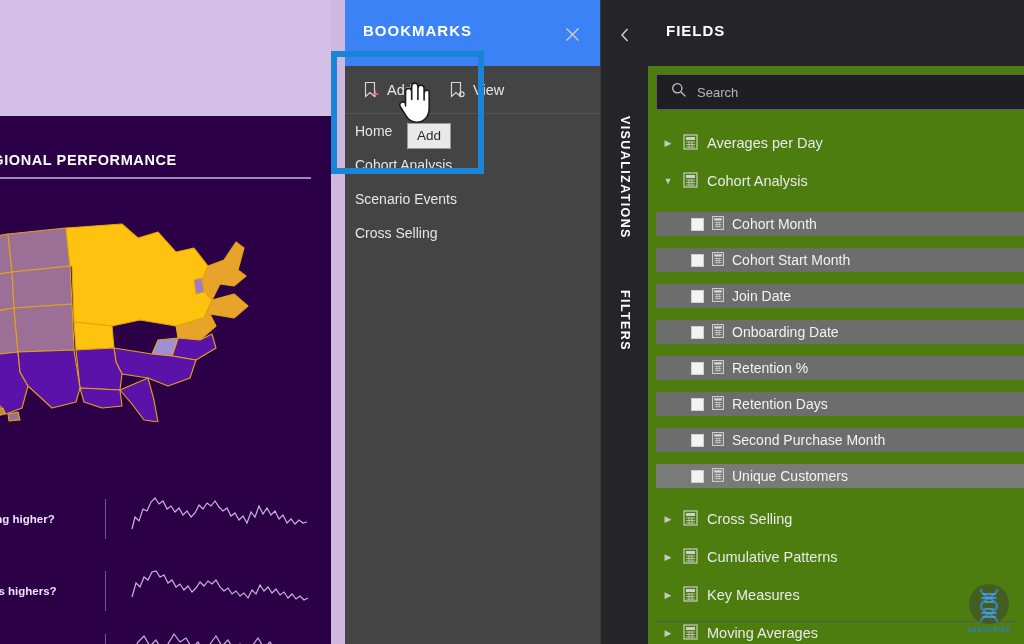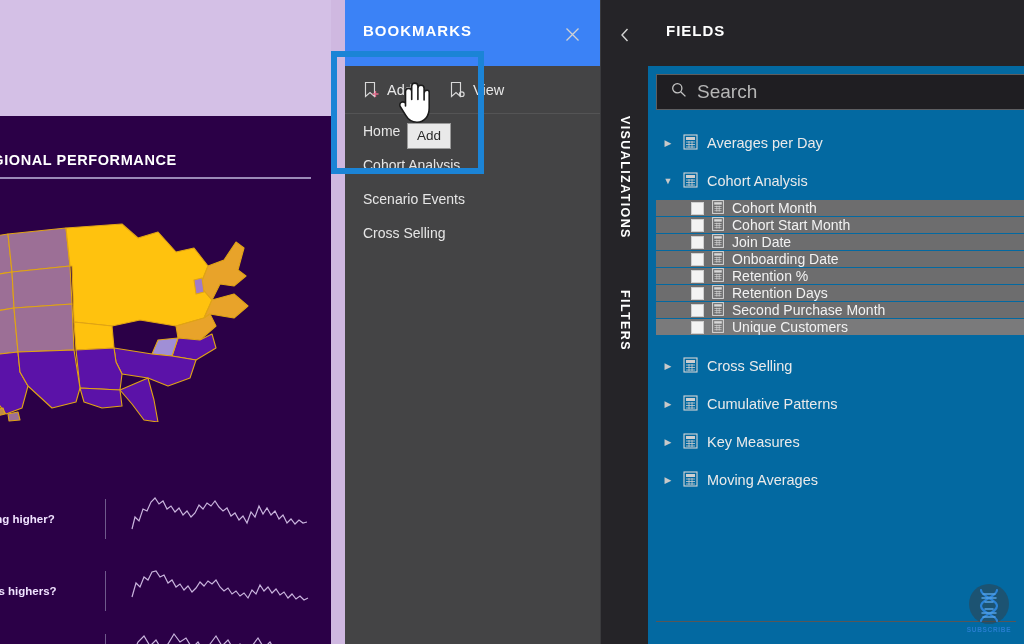--- a/index.html
+++ b/index.html
@@ -90,21 +90,21 @@
     color: #e8e8e8; font-size: 14.5px; cursor: pointer;
   }
   #tb-add { left: 18px; }
   #tb-view { left: 104px; }
   .tb-btn svg { display: block; }
 
   #bookmark-list {
     position: absolute; left: 0; top: 114px; width: 255px;
   }
   .bm-item {
-    height: 34px; padding-left: 18px;
+    height: 34px; padding-left: 10px;
     display: flex; align-items: center;
     color: #e6e6e6; font-size: 14px; cursor: pointer;
   }
 
   
   #blue-box {
     position: absolute; left: 331px; top: 51px;
     width: 153px; height: 123px;
     border: 6px solid #1b84d6;
     pointer-events: none;
@@ -141,48 +141,48 @@
     writing-mode: vertical-rl;
     display: flex; align-items: center; justify-content: center;
     cursor: pointer;
   }
   #vtab-visualizations { top: 92px; height: 170px; }
   #vtab-filters { top: 272px; height: 96px; }
 
   
   #fields-pane {
     position: absolute; left: 648px; top: 0; width: 376px; height: 644px;
-    background: #0369a1;
+    background: #4d7c0f;
   }
   #fields-header {
     position: absolute; left: 0; top: 0; width: 376px; height: 66px;
     background: #252428;
   }
   #fields-title {
     position: absolute; left: 18px; top: 22px;
     color: #ffffff; font-size: 15px; font-weight: bold; letter-spacing: 1.0px;
   }
   #fields-search {
     position: absolute; left: 8px; top: 74px; width: 380px; height: 36px;
     background: #1f1e22; border: 1px solid #5e5e60;
     display: flex; align-items: center; gap: 10px; padding-left: 14px;
     cursor: text;
   }
-  #search-placeholder { color: #b6b6b6; font-size: 19px; }
+  #search-placeholder { color: #b6b6b6; font-size: 13px; }
 
   #field-list {
     position: absolute; left: 0; top: 124px; width: 376px;
   }
   .fl-table {
     height: 38px; display: flex; align-items: center;
     padding-left: 14px; gap: 9px;
     color: #eaeaea; font-size: 14.5px; cursor: pointer;
   }
   .fl-field {
-    height: 16px; margin: 0 0 1px 8px;
+    height: 24px; margin: 12px 0 1px 8px;
     background: #6d6d6e;
     display: flex; align-items: center; padding-left: 35px; gap: 8px;
     color: #f2f2f2; font-size: 14px; cursor: pointer;
   }
   .fl-field.is-hover { background: #7a7a7b; }
   .chev {
     width: 12px; display: flex; align-items: center; justify-content: center;
     color: #c9c9c9; font-size: 9px;
   }
   .checkbox {

